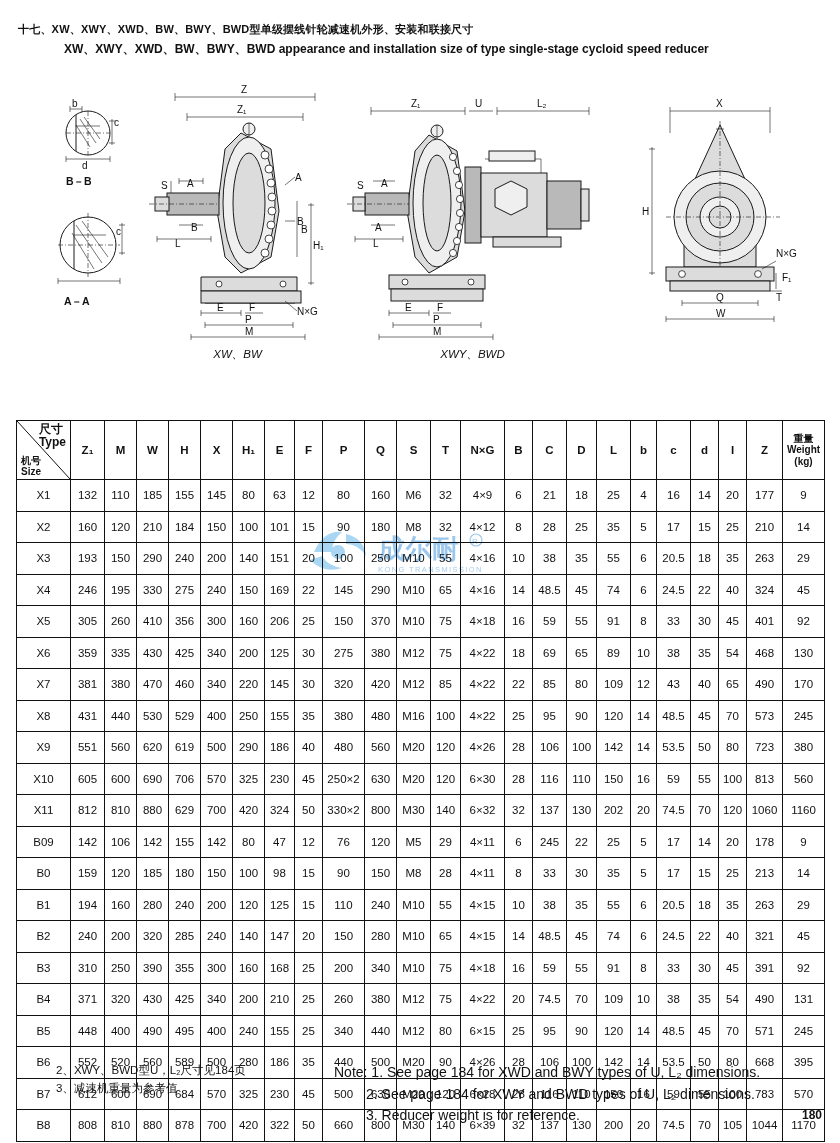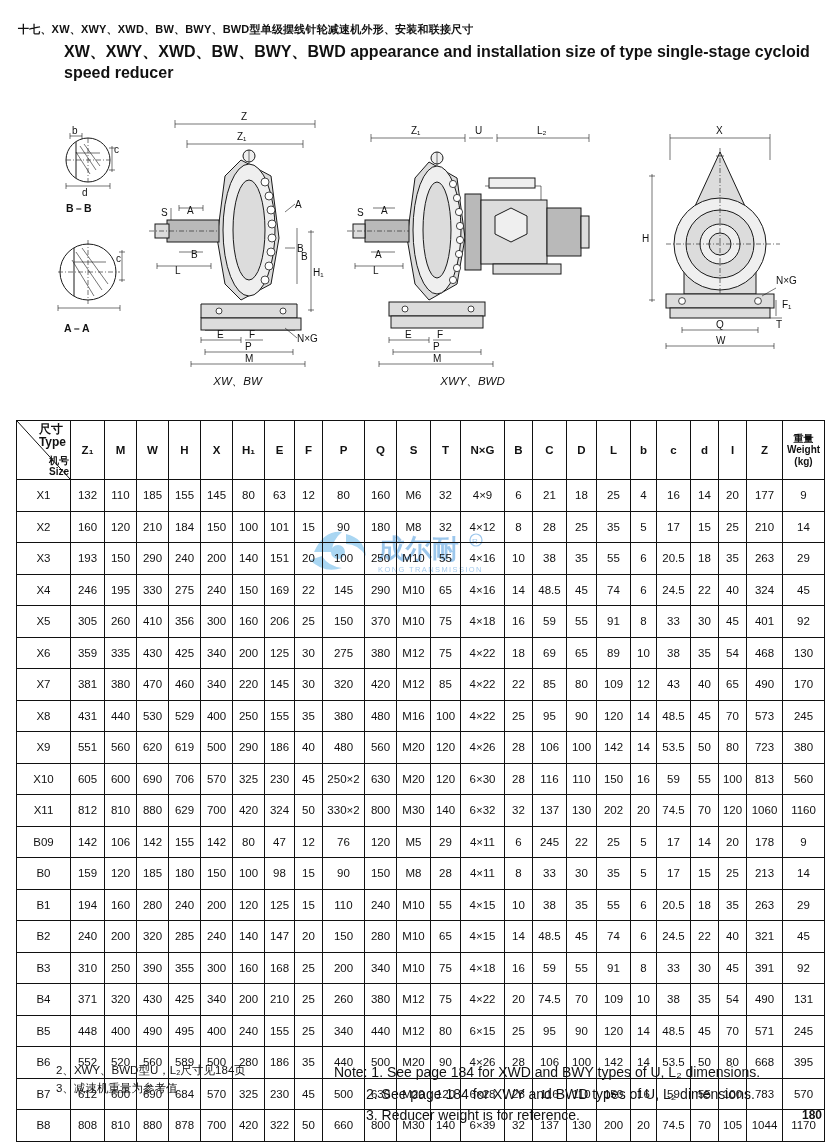--- a/index.html
+++ b/index.html
@@ -6,21 +6,21 @@
   body{
     width:840px;height:1143px;background:#ffffff;
     font-family:"Liberation Sans", sans-serif;
     color:#111;position:relative;overflow:hidden;
   }
   .page{position:relative;width:840px;height:1143px;}
 
   
   .header{padding:14px 18px 0 18px;}
   .title-cn{font-size:11px;font-weight:bold;line-height:1.35;letter-spacing:0.2px;margin-top:8px;}
-  .title-en{font-size:16px;font-weight:bold;line-height:1.35;margin-top:4px;padding-left:46px;}
+  .title-en{font-size:12px;font-weight:bold;line-height:1.35;margin-top:4px;padding-left:46px;}
 
   
   .figures{position:relative;height:290px;margin-top:16px;}
   .fig{position:absolute;}
   .caption{font-size:11.5px;text-align:center;font-style:italic;}
   svg{display:block;}
   .ln{stroke:#1a1a1a;stroke-width:1;fill:none;}
   .thin{stroke:#1a1a1a;stroke-width:0.6;fill:none;}
   .dash{stroke:#1a1a1a;stroke-width:0.6;fill:none;stroke-dasharray:5 2 1 2;}
   .fillg{fill:#dcdcdc;stroke:#1a1a1a;stroke-width:1;}
@@ -38,21 +38,21 @@
     font-size:11.5px;
     text-align:center;
     height:30.5px;
     padding:0;
     font-family:"Liberation Sans",sans-serif;
   }
   thead th{font-weight:bold;height:auto;}
   .hdr-corner{position:relative;padding:0;height:58px;}
   .hdr-corner .diag{position:absolute;left:0;top:0;width:100%;height:100%;}
   .hdr-corner .t1{position:absolute;right:4px;top:2px;font-size:12px;line-height:1.05;text-align:left;font-weight:bold;}
-  .hdr-corner .t2{position:absolute;left:4px;bottom:2px;font-size:10px;line-height:1.05;text-align:left;font-weight:bold;margin-left:28px;}
+  .hdr-corner .t2{position:absolute;left:4px;bottom:2px;font-size:10px;line-height:1.05;text-align:left;font-weight:bold;}
   .w-head{font-size:10px;line-height:1.15;font-weight:bold;}
   .model{font-weight:normal;}
 
   
   .notes{position:absolute;left:24px;top:1062px;width:790px;display:flex;gap:10px;}
   .notes .cn{width:300px;font-size:11.5px;line-height:1.55;}
   .notes .en{flex:1;font-size:14px;line-height:1.55;}
   .pageno{position:absolute;right:18px;top:1108px;font-size:12px;font-weight:bold;}
 
   

